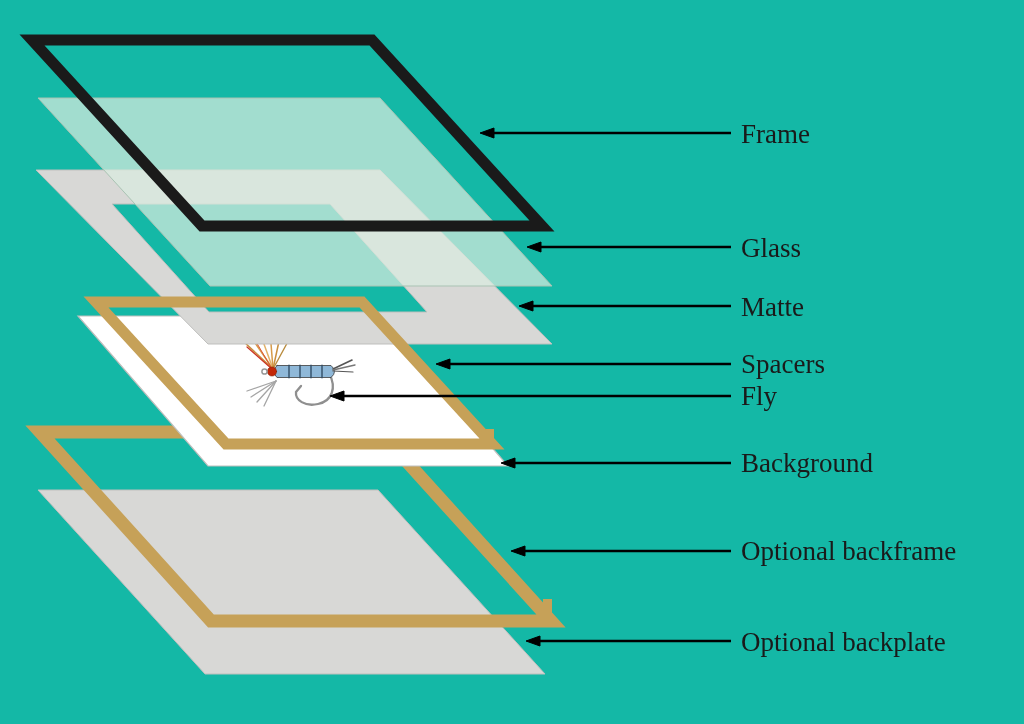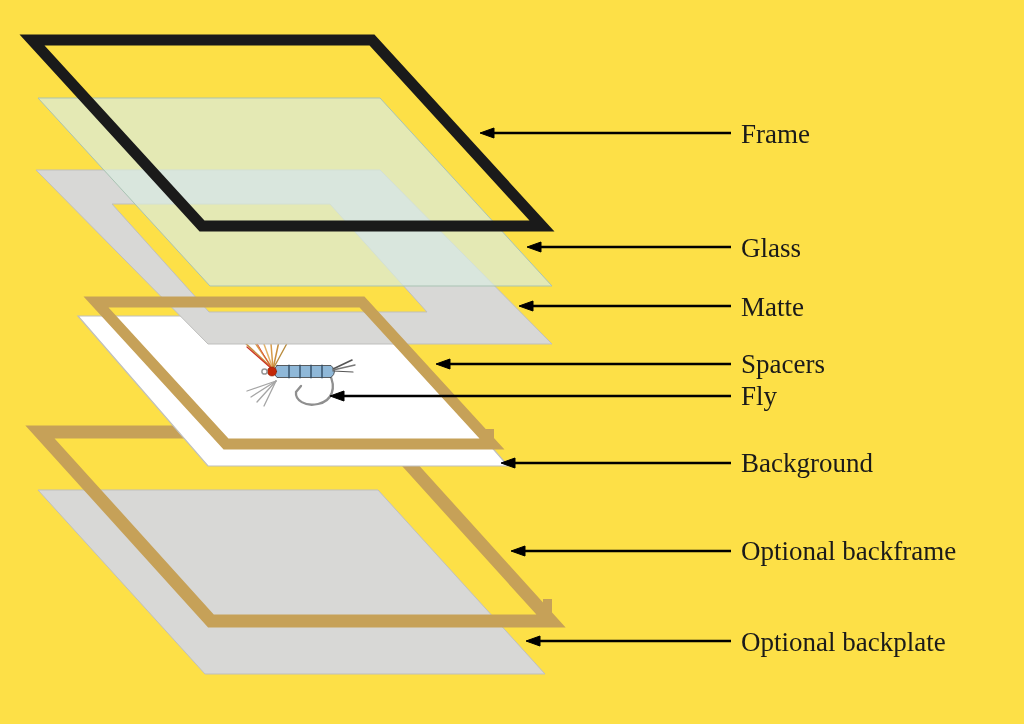--- a/index.html
+++ b/index.html
@@ -1,16 +1,16 @@
 <!DOCTYPE html>
 <html><head>
 <meta charset="utf-8">
 <style>
   html,body{margin:0;padding:0;background:#ffffff;}
-  .stage{position:relative;width:1024px;height:724px;background:#fde047;overflow:hidden;
+  .stage{position:relative;width:1024px;height:724px;background:#14b8a6;overflow:hidden;
          font-family:"Liberation Serif", serif;}
   svg{position:absolute;left:0;top:0;}
   text.layer-label{font-family:"Liberation Serif", serif;font-size:27px;}
 </style>
 </head>
 <body>
 
 <div class="stage">
 <svg width="1024" height="724" viewBox="0 0 1024 724">
 

